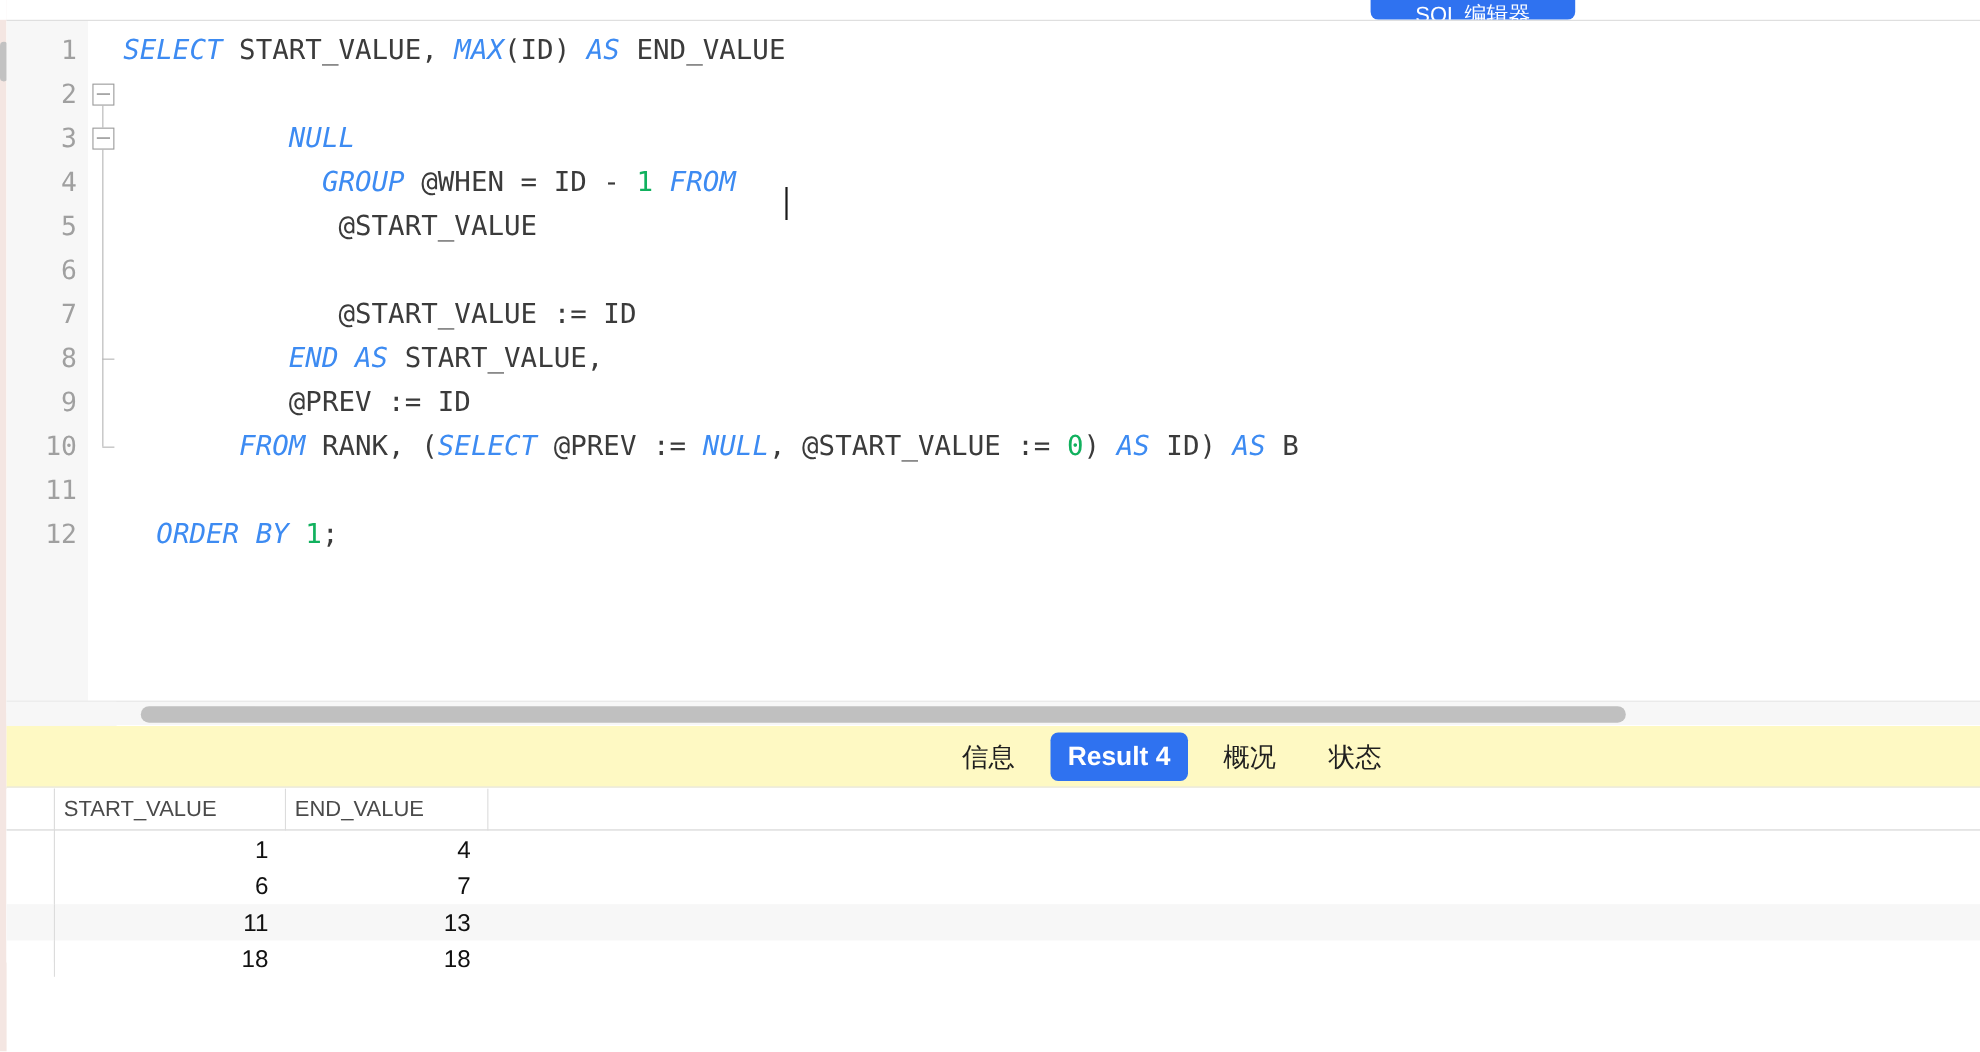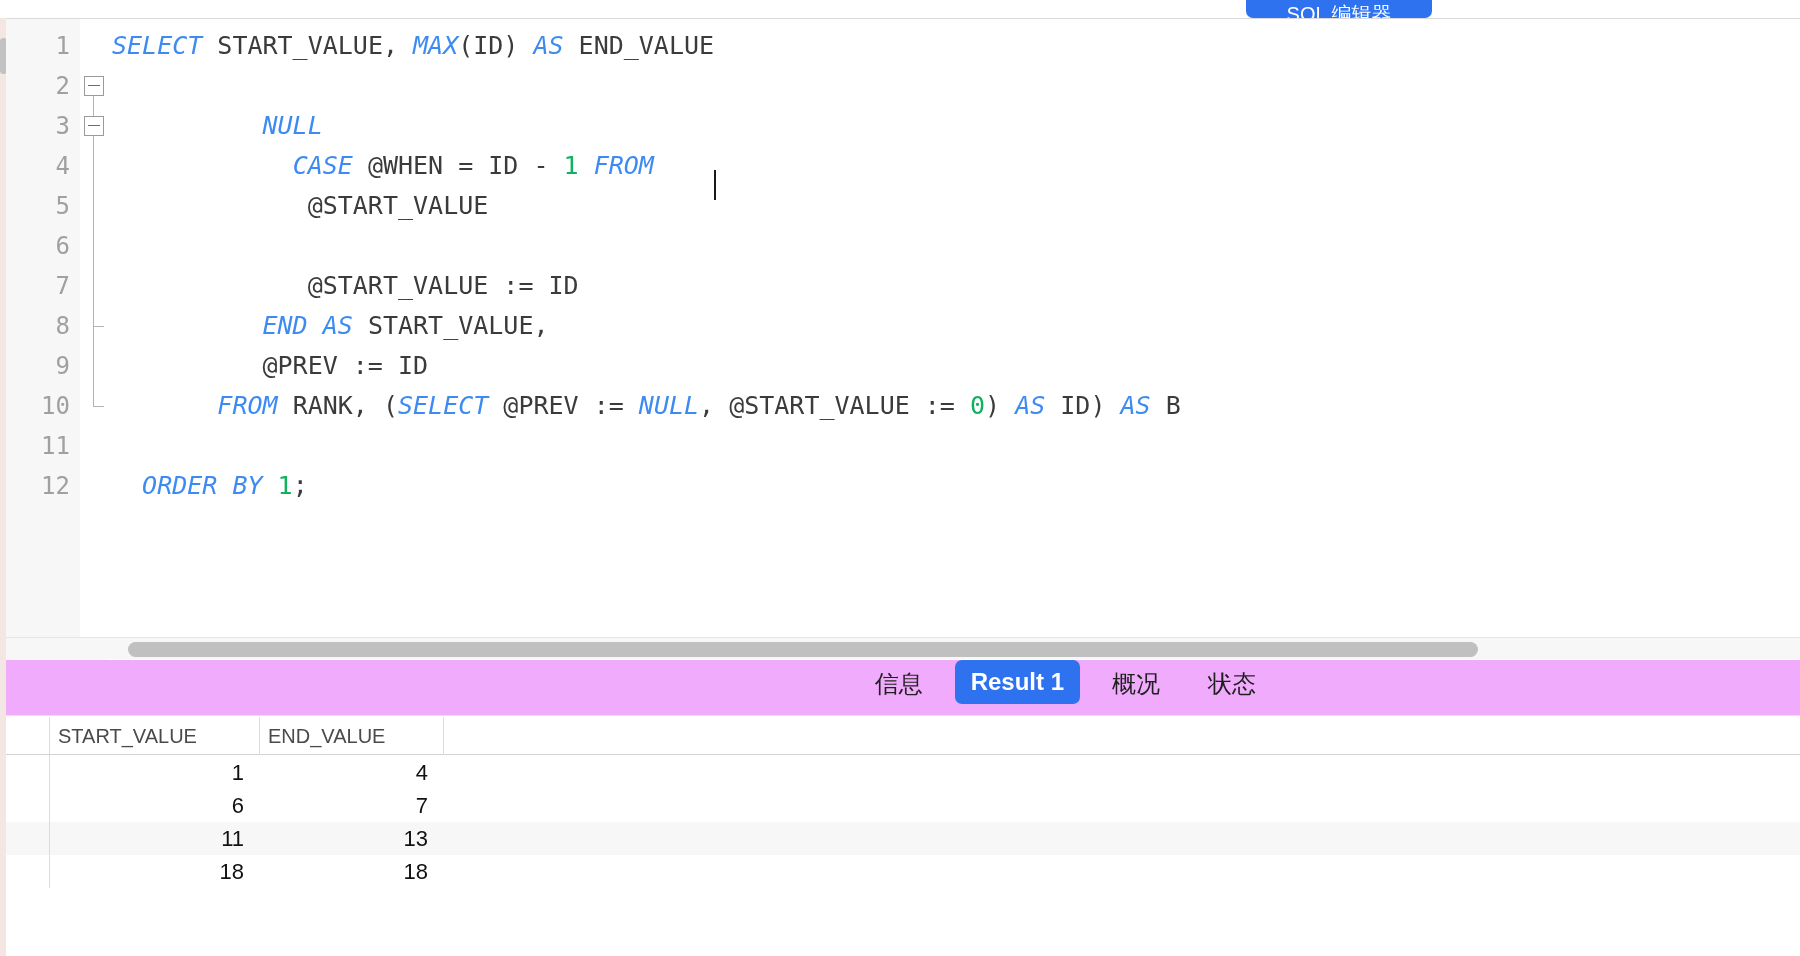--- a/index.html
+++ b/index.html
@@ -118,23 +118,23 @@
     background: #f7f7f7;
   }
   .hscroll-thumb {
     position: absolute; left: 122px; top: 4px; width: 1350px; height: 15px;
     background: #c0c0c0; border-radius: 8px; cursor: pointer;
   }
 
   
   .tabbar {
     position: absolute; left: 6px; top: 660px; right: 0; height: 56px;
-    background: #f0abfc;
+    background: #fef9c3;
     border-bottom: 1px solid #e3e3e3;
-    display: flex; align-items: flex-start; justify-content: flex-end;
+    display: flex; align-items: center; justify-content: flex-end;
     padding-right: 528px; gap: 16px;
   }
   .tab {
     font-size: 24px; color: #1f1f1f; padding: 8px 16px; border-radius: 7px;
     cursor: pointer; white-space: nowrap;
     font-family: "Liberation Sans", sans-serif;
   }
   .tab.active { background: #2f72f0; color: #ffffff; font-weight: bold; }
 
   
@@ -188,21 +188,21 @@
     <div class="vscroll-thumb"></div>
   </div>
 
   <div class="editor">
     <div class="gutter"></div>
     <div class="fold-col"></div>
     <div class="code-lines" id="code-lines">
         <div class="code-line"><span class="ln">1</span><span class="code-text"><span class="kw">SELECT</span><span class="pl"> START_VALUE, </span><span class="kw">MAX</span><span class="pl">(ID) </span><span class="kw">AS</span><span class="pl"> END_VALUE</span></span></div>
         <div class="code-line"><span class="ln">2</span></div>
         <div class="code-line"><span class="ln">3</span><span class="code-text"><span class="pl">          </span><span class="kw">NULL</span></span></div>
-        <div class="code-line"><span class="ln">4</span><span class="code-text"><span class="pl">            </span><span class="kw">CASE</span><span class="pl"> @WHEN = ID - </span><span class="num">1</span><span class="pl"> </span><span class="kw">FROM</span></span></div>
+        <div class="code-line"><span class="ln">4</span><span class="code-text"><span class="pl">            </span><span class="kw">GROUP</span><span class="pl"> @WHEN = ID - </span><span class="num">1</span><span class="pl"> </span><span class="kw">FROM</span></span></div>
         <div class="code-line"><span class="ln">5</span><span class="code-text"><span class="pl">             @START_VALUE</span></span></div>
         <div class="code-line"><span class="ln">6</span></div>
         <div class="code-line"><span class="ln">7</span><span class="code-text"><span class="pl">             @START_VALUE := ID</span></span></div>
         <div class="code-line"><span class="ln">8</span><span class="code-text"><span class="pl">          </span><span class="kw">END</span><span class="pl"> </span><span class="kw">AS</span><span class="pl"> START_VALUE,</span></span></div>
         <div class="code-line"><span class="ln">9</span><span class="code-text"><span class="pl">          @PREV := ID</span></span></div>
         <div class="code-line"><span class="ln">10</span><span class="code-text"><span class="pl">       </span><span class="kw">FROM</span><span class="pl"> RANK, (</span><span class="kw">SELECT</span><span class="pl"> @PREV := </span><span class="kw">NULL</span><span class="pl">, @START_VALUE := </span><span class="num">0</span><span class="pl">) </span><span class="kw">AS</span><span class="pl"> ID) </span><span class="kw">AS</span><span class="pl"> B</span></span></div>
         <div class="code-line"><span class="ln">11</span></div>
         <div class="code-line"><span class="ln">12</span><span class="code-text"><span class="pl">  </span><span class="kw">ORDER BY</span><span class="pl"> </span><span class="num">1</span><span class="pl">;</span></span></div>
       </div>
     <div id="fold-markers">
@@ -216,21 +216,21 @@
     <div class="caret"></div>
   </div>
 
   <div class="hscroll-wrap">
     <div class="hscroll-left-pad"></div>
     <div class="hscroll-thumb"></div>
   </div>
 
   <div class="tabbar" id="tabbar">
       <div class="tab">信息</div>
-      <div class="tab active">Result 1</div>
+      <div class="tab active">Result 4</div>
       <div class="tab">概况</div>
       <div class="tab">状态</div>
     </div>
 
   <div class="grid">
     <div class="grid-rownum-col"></div>
     <div class="grid-head" id="grid-head">
         <div class="hcell rownum"></div>
         <div class="hcell c1">START_VALUE</div>
         <div class="hcell c2">END_VALUE</div>

